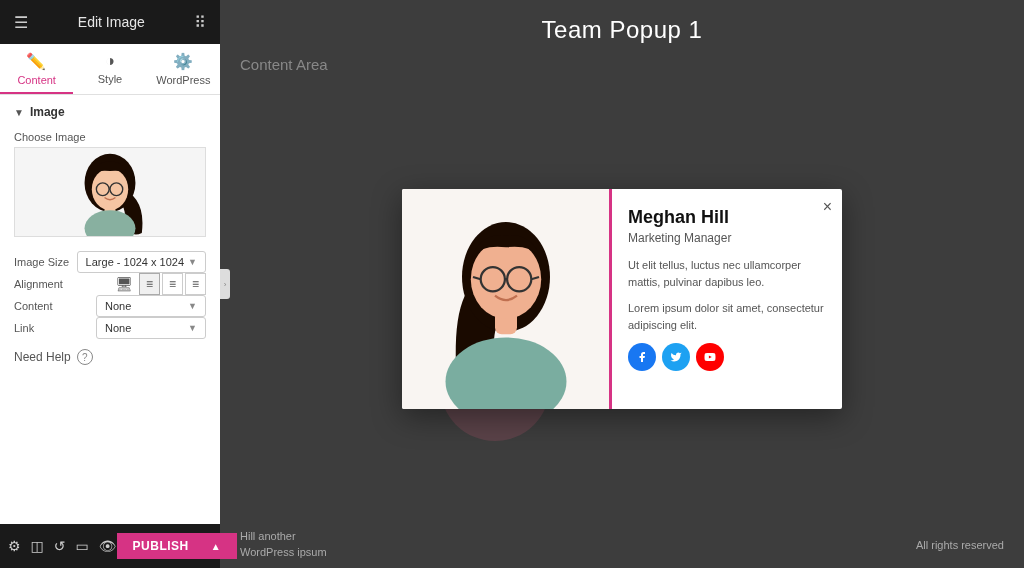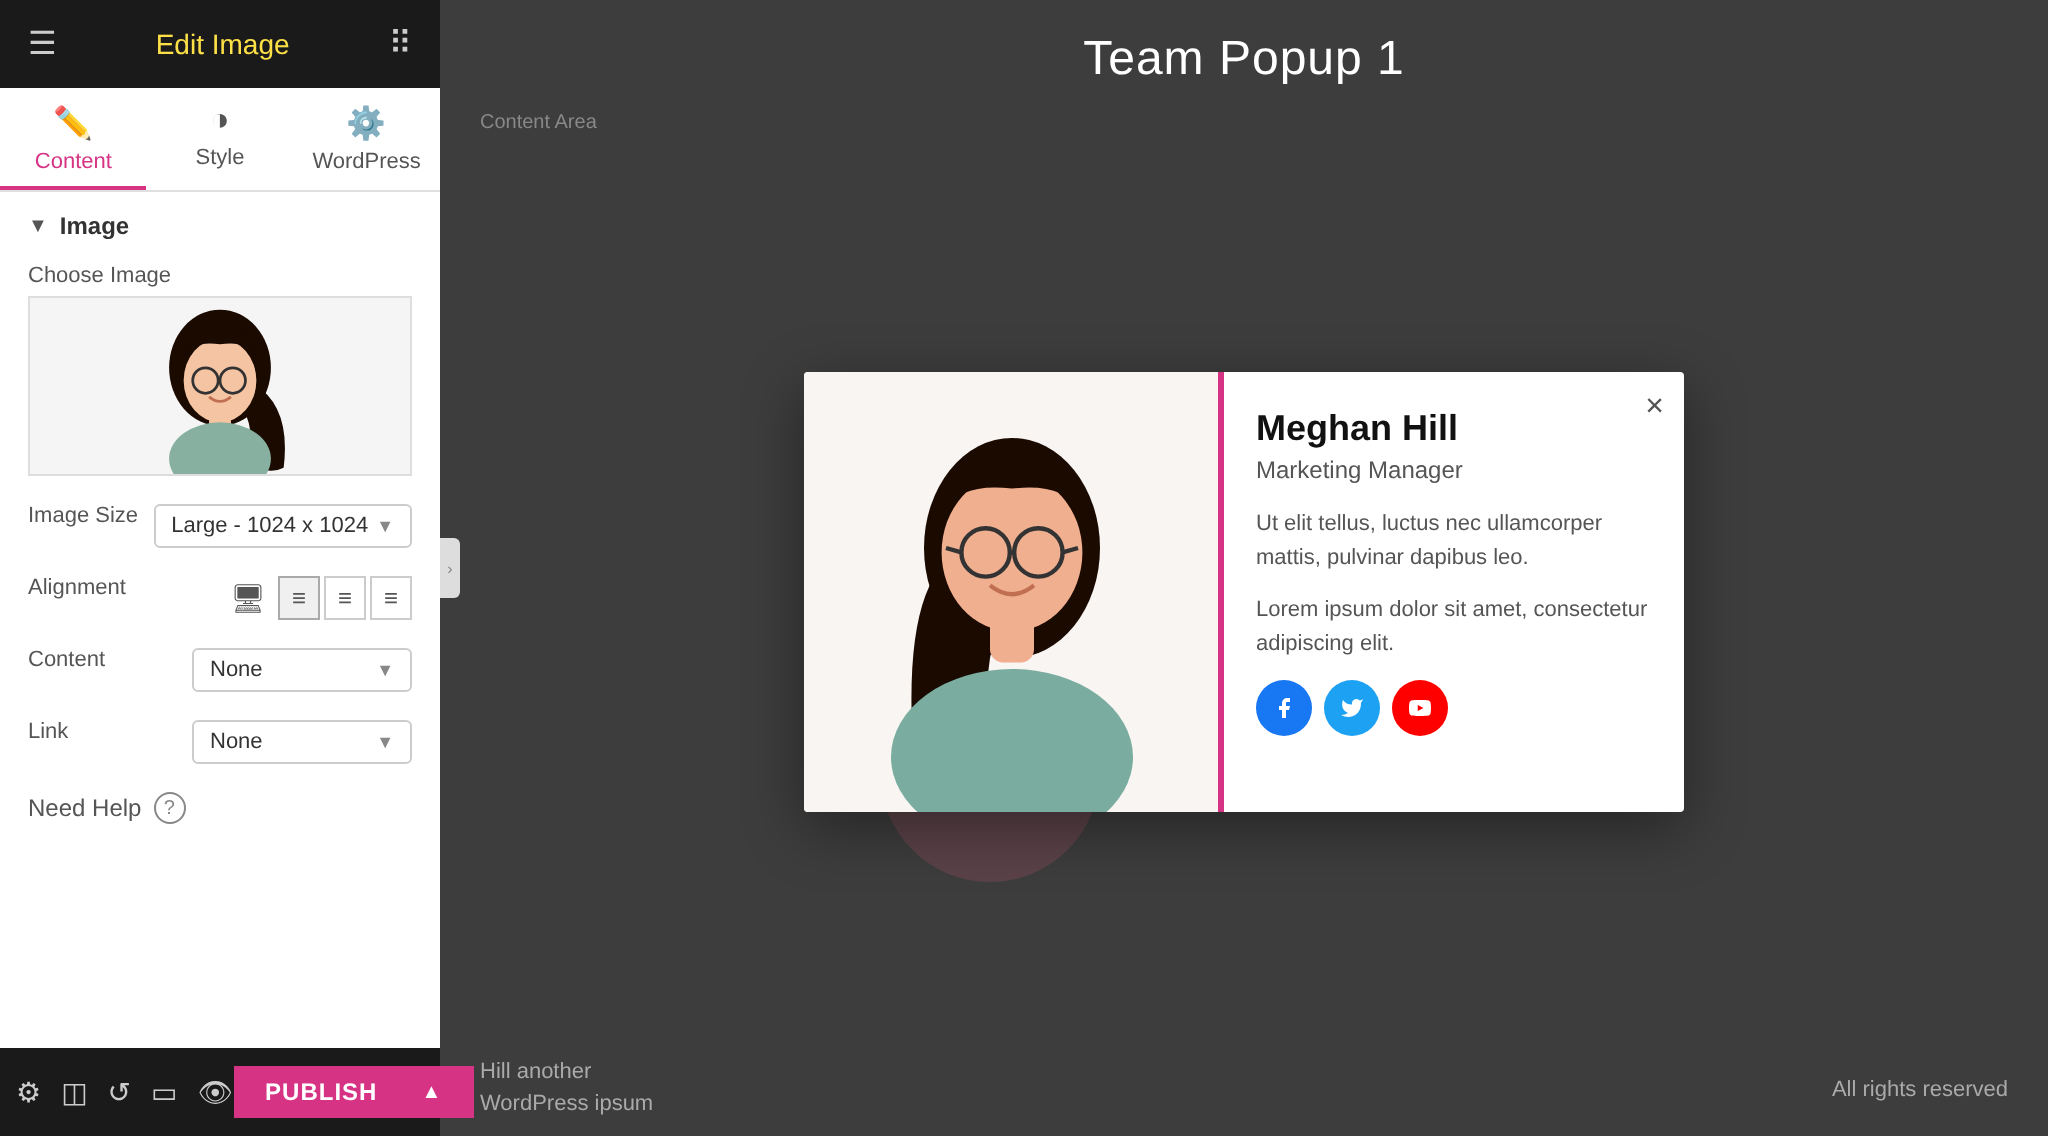--- a/index.html
+++ b/index.html
@@ -23,21 +23,21 @@
       color: #fff;
       display: flex;
       align-items: center;
       justify-content: space-between;
       padding: 0 14px;
       height: 44px;
     }
     .panel-header-title {
       font-size: 14px;
       font-weight: 500;
-      color: #fde047;
+      color: #e5e5e5;
     }
     .hamburger-icon, .grid-icon {
       color: #ccc;
       font-size: 16px;
       cursor: pointer;
     }
 
     
     .panel-tabs {
       display: flex;
@@ -84,22 +84,22 @@
     
     .field-label {
       font-size: 11px;
       color: #555;
       margin-bottom: 4px;
     }
     .field-row {
     }
     .field-row-inline {
       display: flex;
+      align-items: center;
       justify-content: space-between;
-      margin-bottom: 14px;
     }
     .field-row-inline .field-label { margin-bottom: 0; }
 
     
     .image-preview {
       width: 100%;
       height: 90px;
       background: #f5f5f5;
       border: 1px solid #ddd;
       display: flex;
@@ -232,21 +232,21 @@
     }
     .main-title {
       font-size: 24px;
       font-weight: 400;
       color: #fff;
       letter-spacing: 0.5px;
     }
 
     .content-area-label {
       color: #888;
-      font-size: 10px;
+      font-size: 15px;
       padding: 4px 20px;
     }
 
     .canvas-area {
       flex: 1;
       position: relative;
       display: flex;
       align-items: center;
       justify-content: center;
     }

